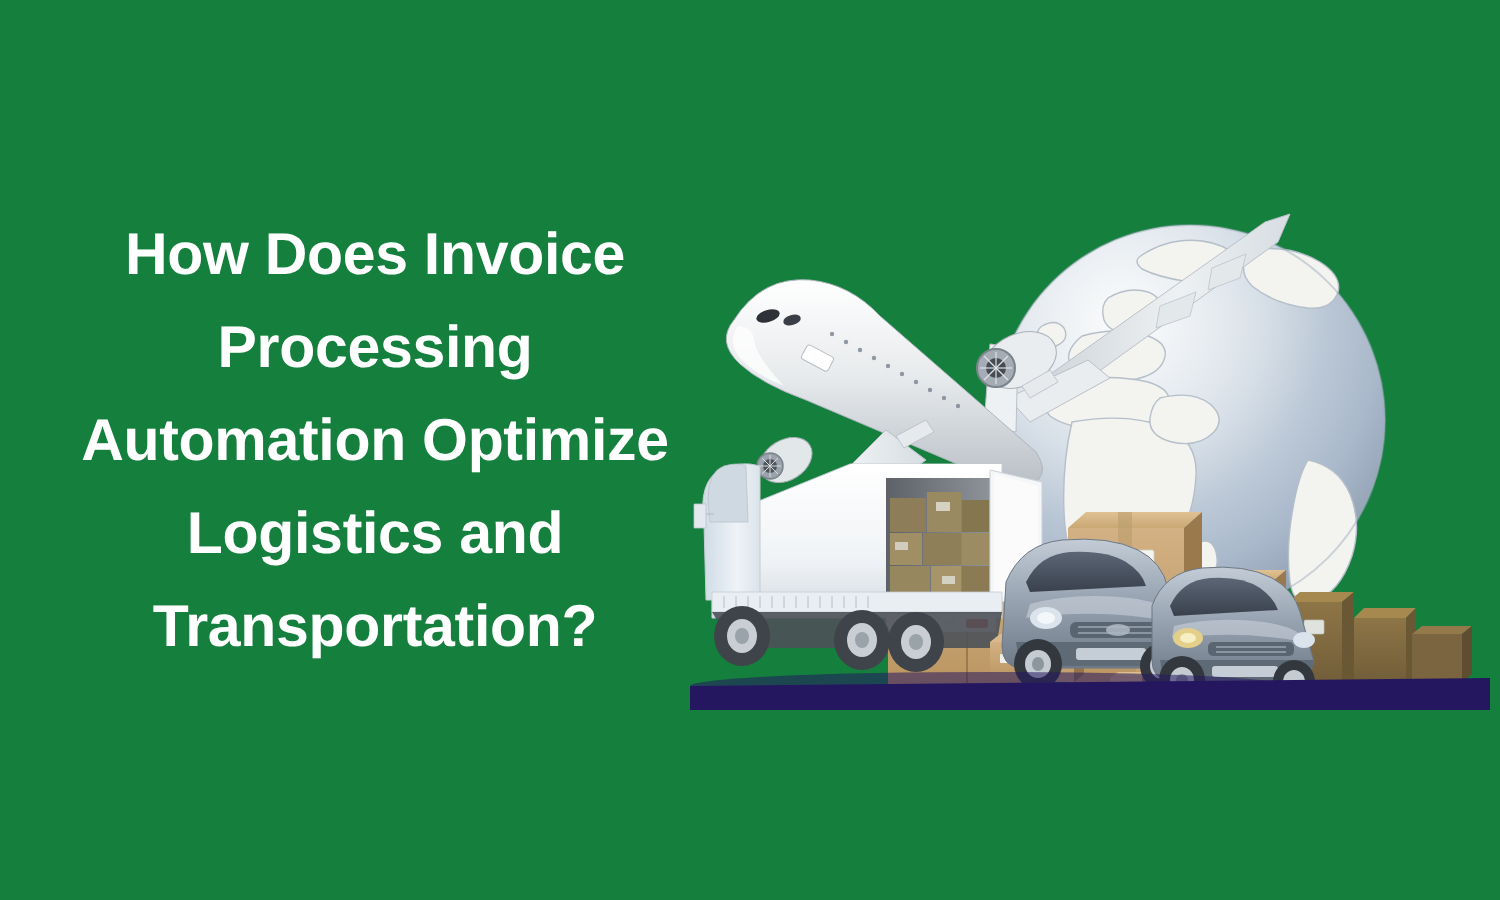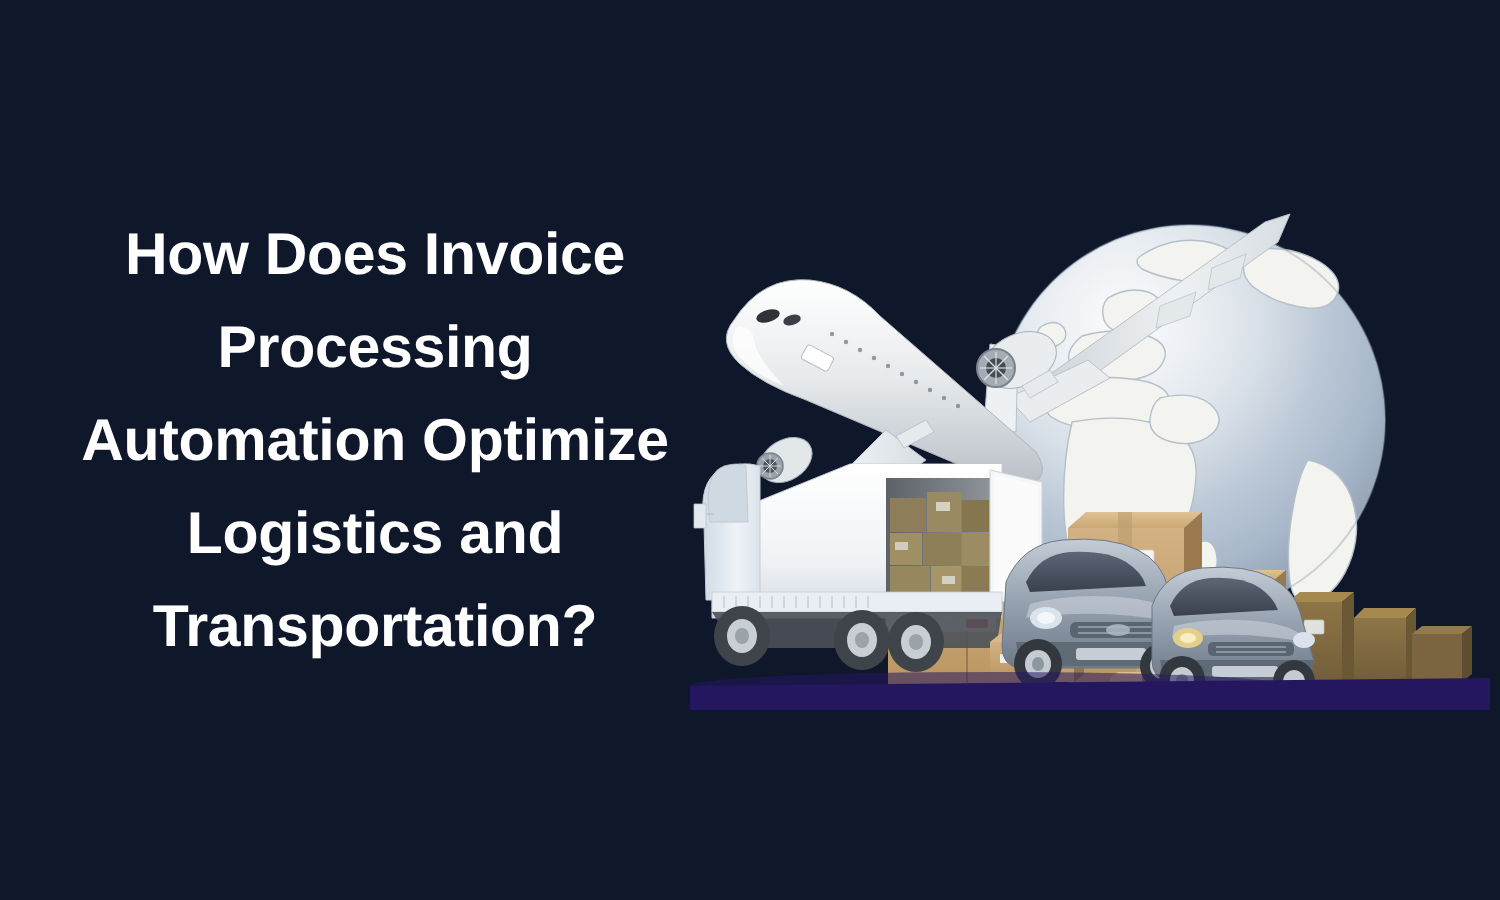--- a/index.html
+++ b/index.html
@@ -39,21 +39,21 @@
     left: 690px;
     top: 130px;
     width: 800px;
     height: 580px;
   }
   #artwork svg { display: block; width: 100%; height: 100%; }
 </style>
 </head>
 <body>
 
-<div id="stage" style="background: #0f172a;">
+<div id="stage" style="background: #15803d;">
 
   <h1 id="headline" style="color: rgb(255, 255, 255);">How Does Invoice
 Processing
 Automation Optimize
 Logistics and
 Transportation?</h1>
 
   <div id="artwork">
     <svg viewBox="0 0 800 580" xmlns="http://www.w3.org/2000/svg">
       <defs>

